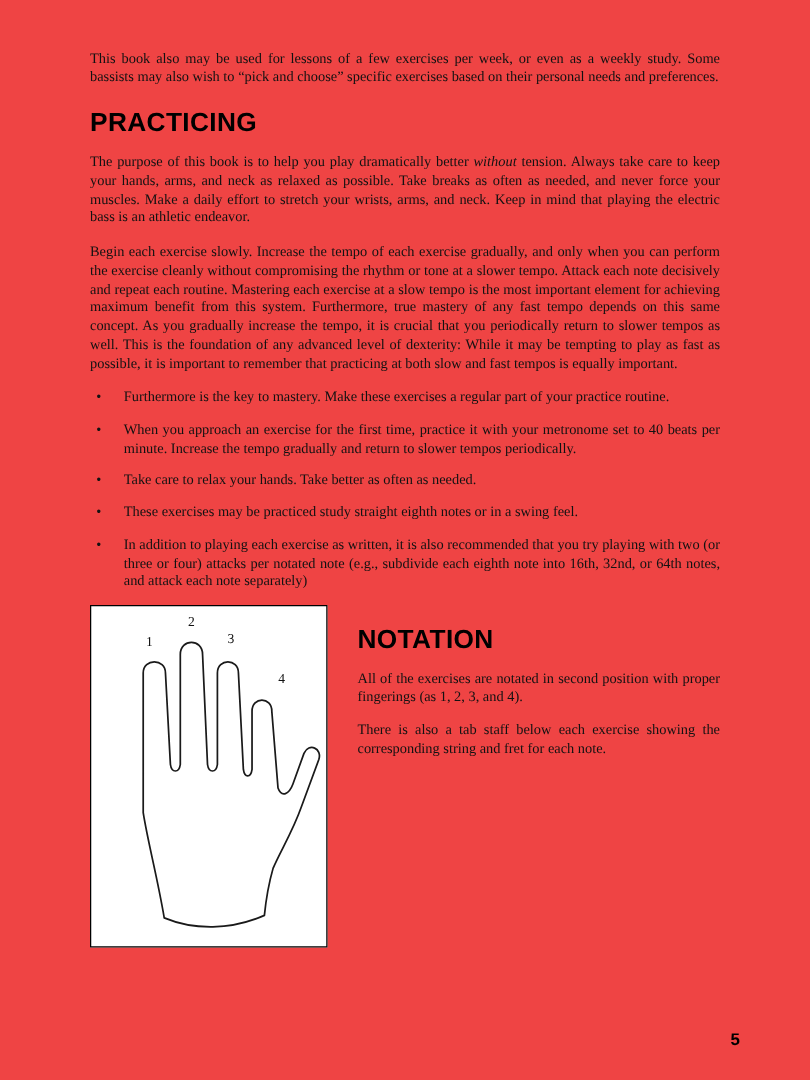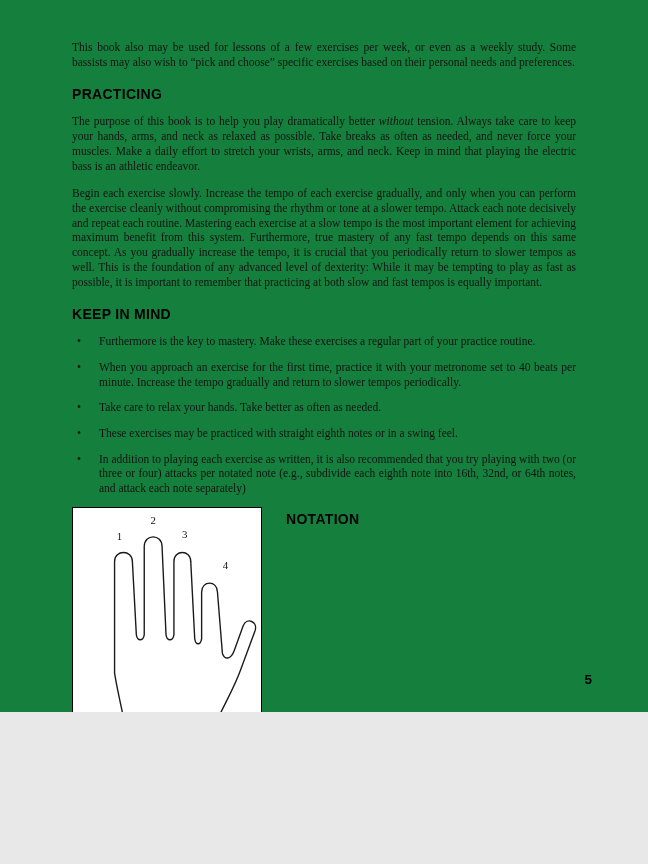--- a/index.html
+++ b/index.html
@@ -1,52 +1,52 @@
 <!DOCTYPE html>
 <html><head>
 <meta charset="utf-8">
 <style>
   * { margin:0; padding:0; box-sizing:border-box; }
   html, body { background:#e8e8e8; }
   .page {
-    width:648px; height:712px;
+    width:648px; height:864px;
     margin:0 auto;
-    background:#15803d;
+    background:#ef4444;
     color:#121212;
     font-family:"Liberation Serif", serif;
     font-size:11.5px;
     line-height:1.28;
     padding:40px 72px 0 72px;
     position:relative;
     overflow:hidden;
   }
   p.body-text { text-align:justify; margin-bottom:13px; }
   h1.section-heading {
     font-family:"Liberation Sans", sans-serif;
-    font-size:14px;
+    font-size:21px;
     font-weight:bold;
     letter-spacing:0.3px;
     color:#000;
     margin:17px 0 10px 0;
   }
   ul.bullet-list { list-style:none; margin:2px 0 0 0; }
   ul.bullet-list li { display:flex; margin-bottom:11px; }
   .bullet-marker { flex:0 0 27px; padding-left:5px; }
   .bullet-text { flex:1; text-align:justify; }
   .figure-row { display:flex; margin-top:10px; }
   .figure-box {
     flex:0 0 190px;
     width:190px; height:274px;
     border:1.4px solid #000;
     padding:1px;
     background:#fff;
   }
   .figure-box svg { display:block; width:100%; height:100%; }
   .figure-right { flex:1; margin-left:24px; }
-  .figure-right h1.section-heading { margin-top:4px; }
+  .figure-right h1.section-heading { margin-top:15px; }
   .figure-right p.body-text { margin-bottom:12px; }
   .hand-path { fill:none; stroke:#1a1a1a; stroke-width:1.4; stroke-linejoin:round; }
   .finger-label {
     font-family:"Liberation Serif", serif;
     font-size:11px;
     fill:#111;
   }
   .page-number {
     position:absolute;
     right:56px; bottom:24px;
@@ -62,38 +62,37 @@
 <div class="page">
 
   <p class="body-text">This book also may be used for lessons of a few exercises per week, or even as a weekly study. Some bassists may also wish to “pick and choose” specific exercises based on their personal needs and preferences.</p>
 
   <h1 class="section-heading">PRACTICING</h1>
 
   <p class="body-text"><span>The purpose of this book is to help you play dramatically better </span><em>without</em><span> tension. Always take care to keep your hands, arms, and neck as relaxed as possible. Take breaks as often as needed, and never force your muscles. Make a daily effort to stretch your wrists, arms, and neck. Keep in mind that playing the electric bass is an athletic endeavor.</span></p>
 
   <p class="body-text">Begin each exercise slowly. Increase the tempo of each exercise gradually, and only when you can perform the exercise cleanly without compromising the rhythm or tone at a slower tempo. Attack each note decisively and repeat each routine. Mastering each exercise at a slow tempo is the most important element for achieving maximum benefit from this system. Furthermore, true mastery of any fast tempo depends on this same concept. As you gradually increase the tempo, it is crucial that you periodically return to slower tempos as well. This is the foundation of any advanced level of dexterity: While it may be tempting to play as fast as possible, it is important to remember that practicing at both slow and fast tempos is equally important.</p>
 
-  <h1 class="section-heading">KEEP IN MIND</h1>
 
   <ul class="bullet-list">
     <li>
       <span class="bullet-marker">•</span>
       <div class="bullet-text">Furthermore is the key to mastery. Make these exercises a regular part of your practice routine.</div>
     </li>
     <li>
       <span class="bullet-marker">•</span>
       <div class="bullet-text">When you approach an exercise for the first time, practice it with your metronome set to 40 beats per minute. Increase the tempo gradually and return to slower tempos periodically.</div>
     </li>
     <li>
       <span class="bullet-marker">•</span>
       <div class="bullet-text">Take care to relax your hands. Take better as often as needed.</div>
     </li>
     <li>
       <span class="bullet-marker">•</span>
-      <div class="bullet-text">These exercises may be practiced with straight eighth notes or in a swing feel.</div>
+      <div class="bullet-text">These exercises may be practiced study straight eighth notes or in a swing feel.</div>
     </li>
     <li>
       <span class="bullet-marker">•</span>
       <div class="bullet-text">In addition to playing each exercise as written, it is also recommended that you try playing with two (or three or four) attacks per notated note (e.g., subdivide each eighth note into 16th, 32nd, or 64th notes, and attack each note separately)</div>
     </li>
   </ul>
 
   <div class="figure-row">
 
     <div class="figure-box">
@@ -125,19 +124,21 @@
              Z"></path>
         <text class="finger-label" x="46" y="30" text-anchor="middle">1</text>
         <text class="finger-label" x="80" y="14" text-anchor="middle">2</text>
         <text class="finger-label" x="112" y="28" text-anchor="middle">3</text>
         <text class="finger-label" x="153" y="60" text-anchor="middle">4</text>
       </svg>
     </div>
 
     <div class="figure-right">
       <h1 class="section-heading">NOTATION</h1>
+      <p class="body-text">All of the exercises are notated in second position with proper fingerings (as 1, 2, 3, and 4).</p>
+      <p class="body-text">There is also a tab staff below each exercise showing the corresponding string and fret for each note.</p>
     </div>
 
   </div>
 
   <div class="page-number">5</div>
 
 </div>
 
 </body></html>

